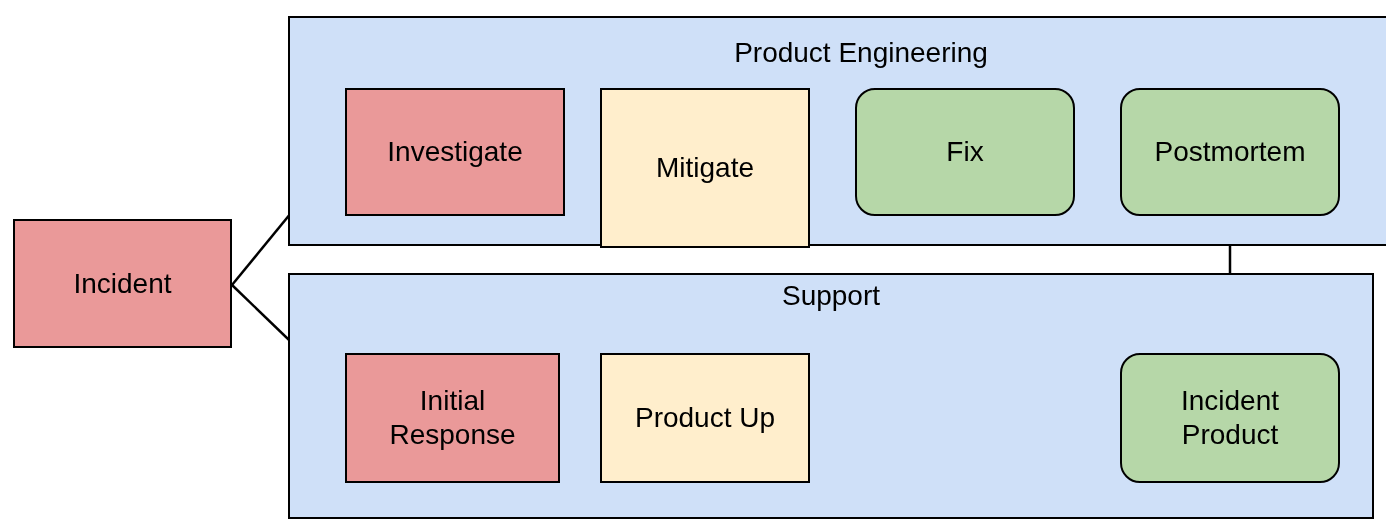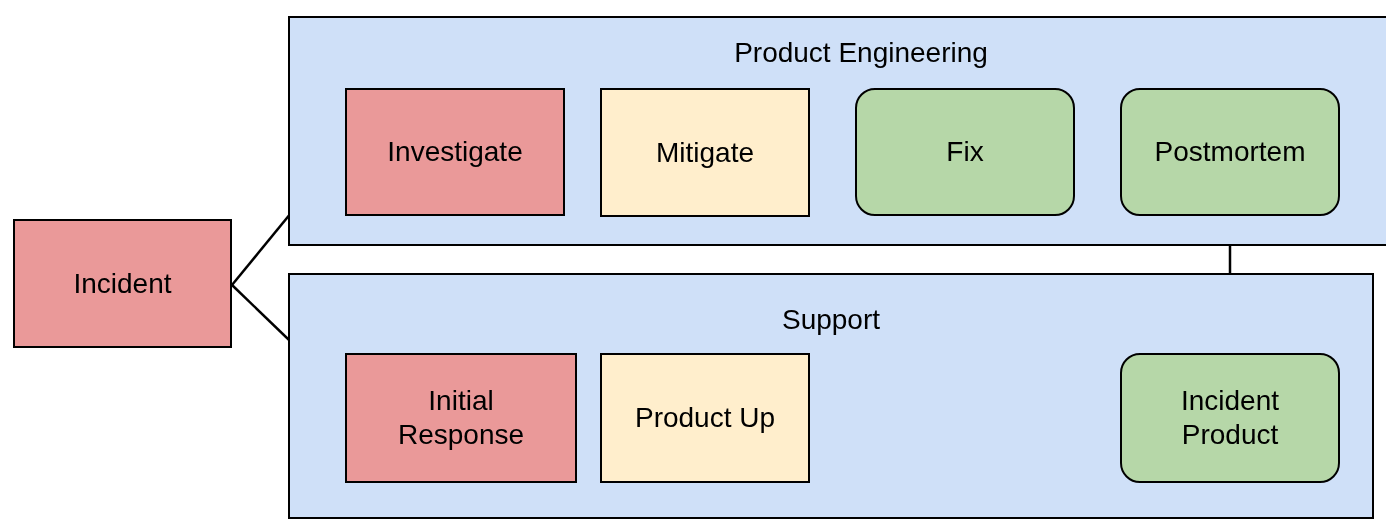--- a/index.html
+++ b/index.html
@@ -87,46 +87,46 @@
     <line x1="1076" y1="418" x2="1117" y2="418" stroke="#000000" stroke-width="2.5" marker-end="url(#arrowhead)"></line>
 
     <line x1="1230" y1="216" x2="1230" y2="349" stroke="#000000" stroke-width="2.5" marker-end="url(#arrowhead)"></line>
   </svg>
 
   <div class="lane" style="left:288px; top:16px; width:1146px; height:230px;">
     <div class="lane-title" style="top:18px;">Product Engineering</div>
   </div>
 
   <div class="lane" style="left:288px; top:273px; width:1086px; height:246px;">
-    <div class="lane-title" style="top:28px;">Support</div>
+    <div class="lane-title" style="top:4px;">Support</div>
   </div>
 
   <div class="node fill-red" style="left:13px; top:219px; width:219px; height:129px;">
     <div>
       <span>Incident</span>
     </div>
   </div>
 
   <div class="node fill-red" style="left:345px; top:88px; width:220px; height:128px;">
     <span>Investigate</span>
   </div>
 
-  <div class="node fill-yellow" style="left:600px; top:88px; width:210px; height:129px;">
+  <div class="node fill-yellow" style="left:600px; top:88px; width:210px; height:160px;">
     <span>Mitigate</span>
   </div>
 
   <div class="node fill-green" style="left:855px; top:88px; width:220px; height:128px;">
     <span>Fix</span>
   </div>
 
   <div class="node fill-green" style="left:1120px; top:88px; width:220px; height:128px;">
     <span>Postmortem</span>
   </div>
 
-  <div class="node fill-red" style="left:345px; top:353px; width:232px; height:130px;">
+  <div class="node fill-red" style="left:345px; top:353px; width:215px; height:130px;">
     <div>
       <span>Initial</span>
       <span>Response</span>
     </div>
   </div>
 
   <div class="node fill-yellow" style="left:600px; top:353px; width:210px; height:130px;">
     <span>Product Up</span>
   </div>
 

